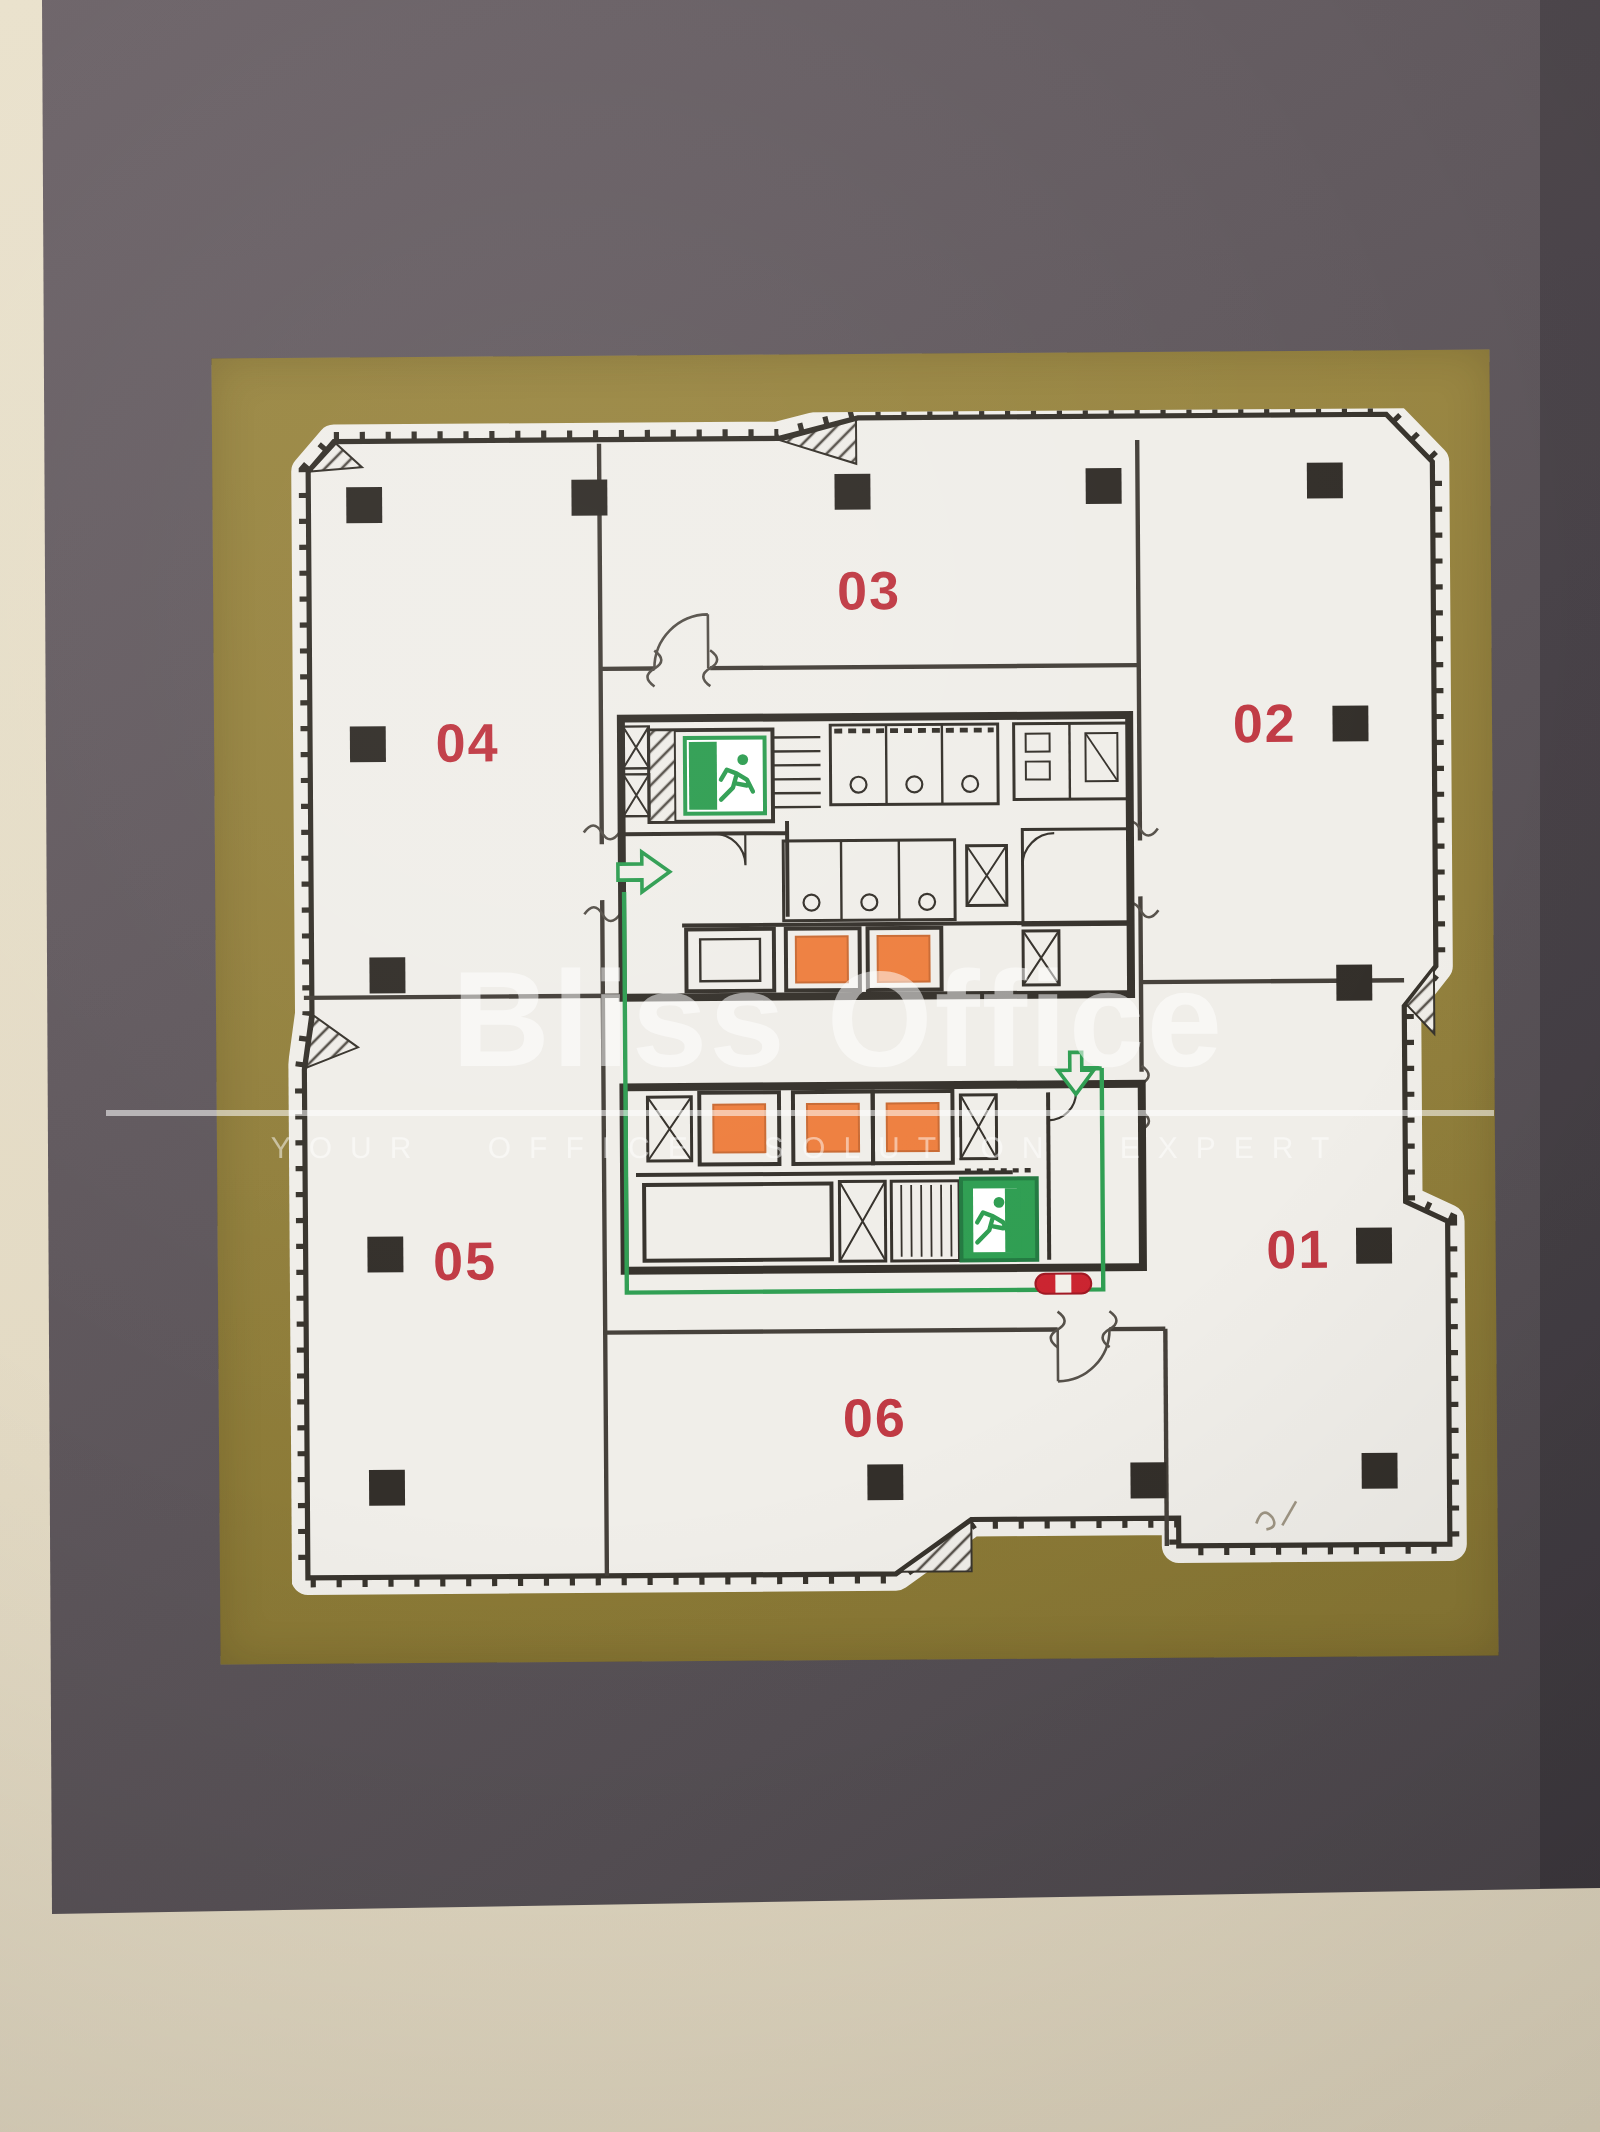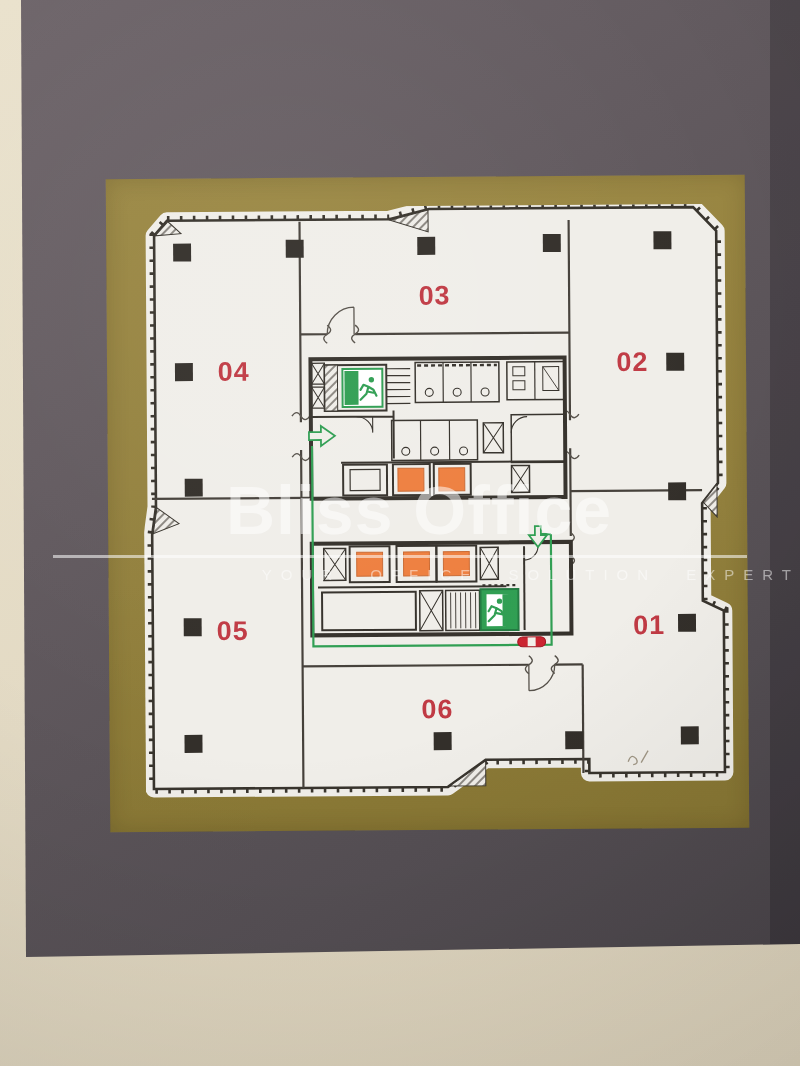--- a/index.html
+++ b/index.html
@@ -38,21 +38,21 @@
     position:absolute;top:471px;left:0;right:0;text-align:center;
     font-size:68px;font-weight:700;letter-spacing:1px;
     color:rgba(255,255,255,.52);
     padding-left:38px;
   }
   .wm-line{
     position:absolute;top:555px;left:53px;width:694px;height:3px;
     background:rgba(255,255,255,.55);
   }
   .wm-tagline{
-    position:absolute;top:566px;left:0;right:0;text-align:right;
+    position:absolute;top:566px;left:0;right:0;text-align:center;
     font-size:15px;font-weight:400;white-space:nowrap;
     letter-spacing:9px;word-spacing:16px;text-indent:9px;
     color:rgba(255,255,255,.5);
   }
 </style>
 </head>
 <body>
 
 <div class="plaque">
   <div class="plaque-side"></div>

